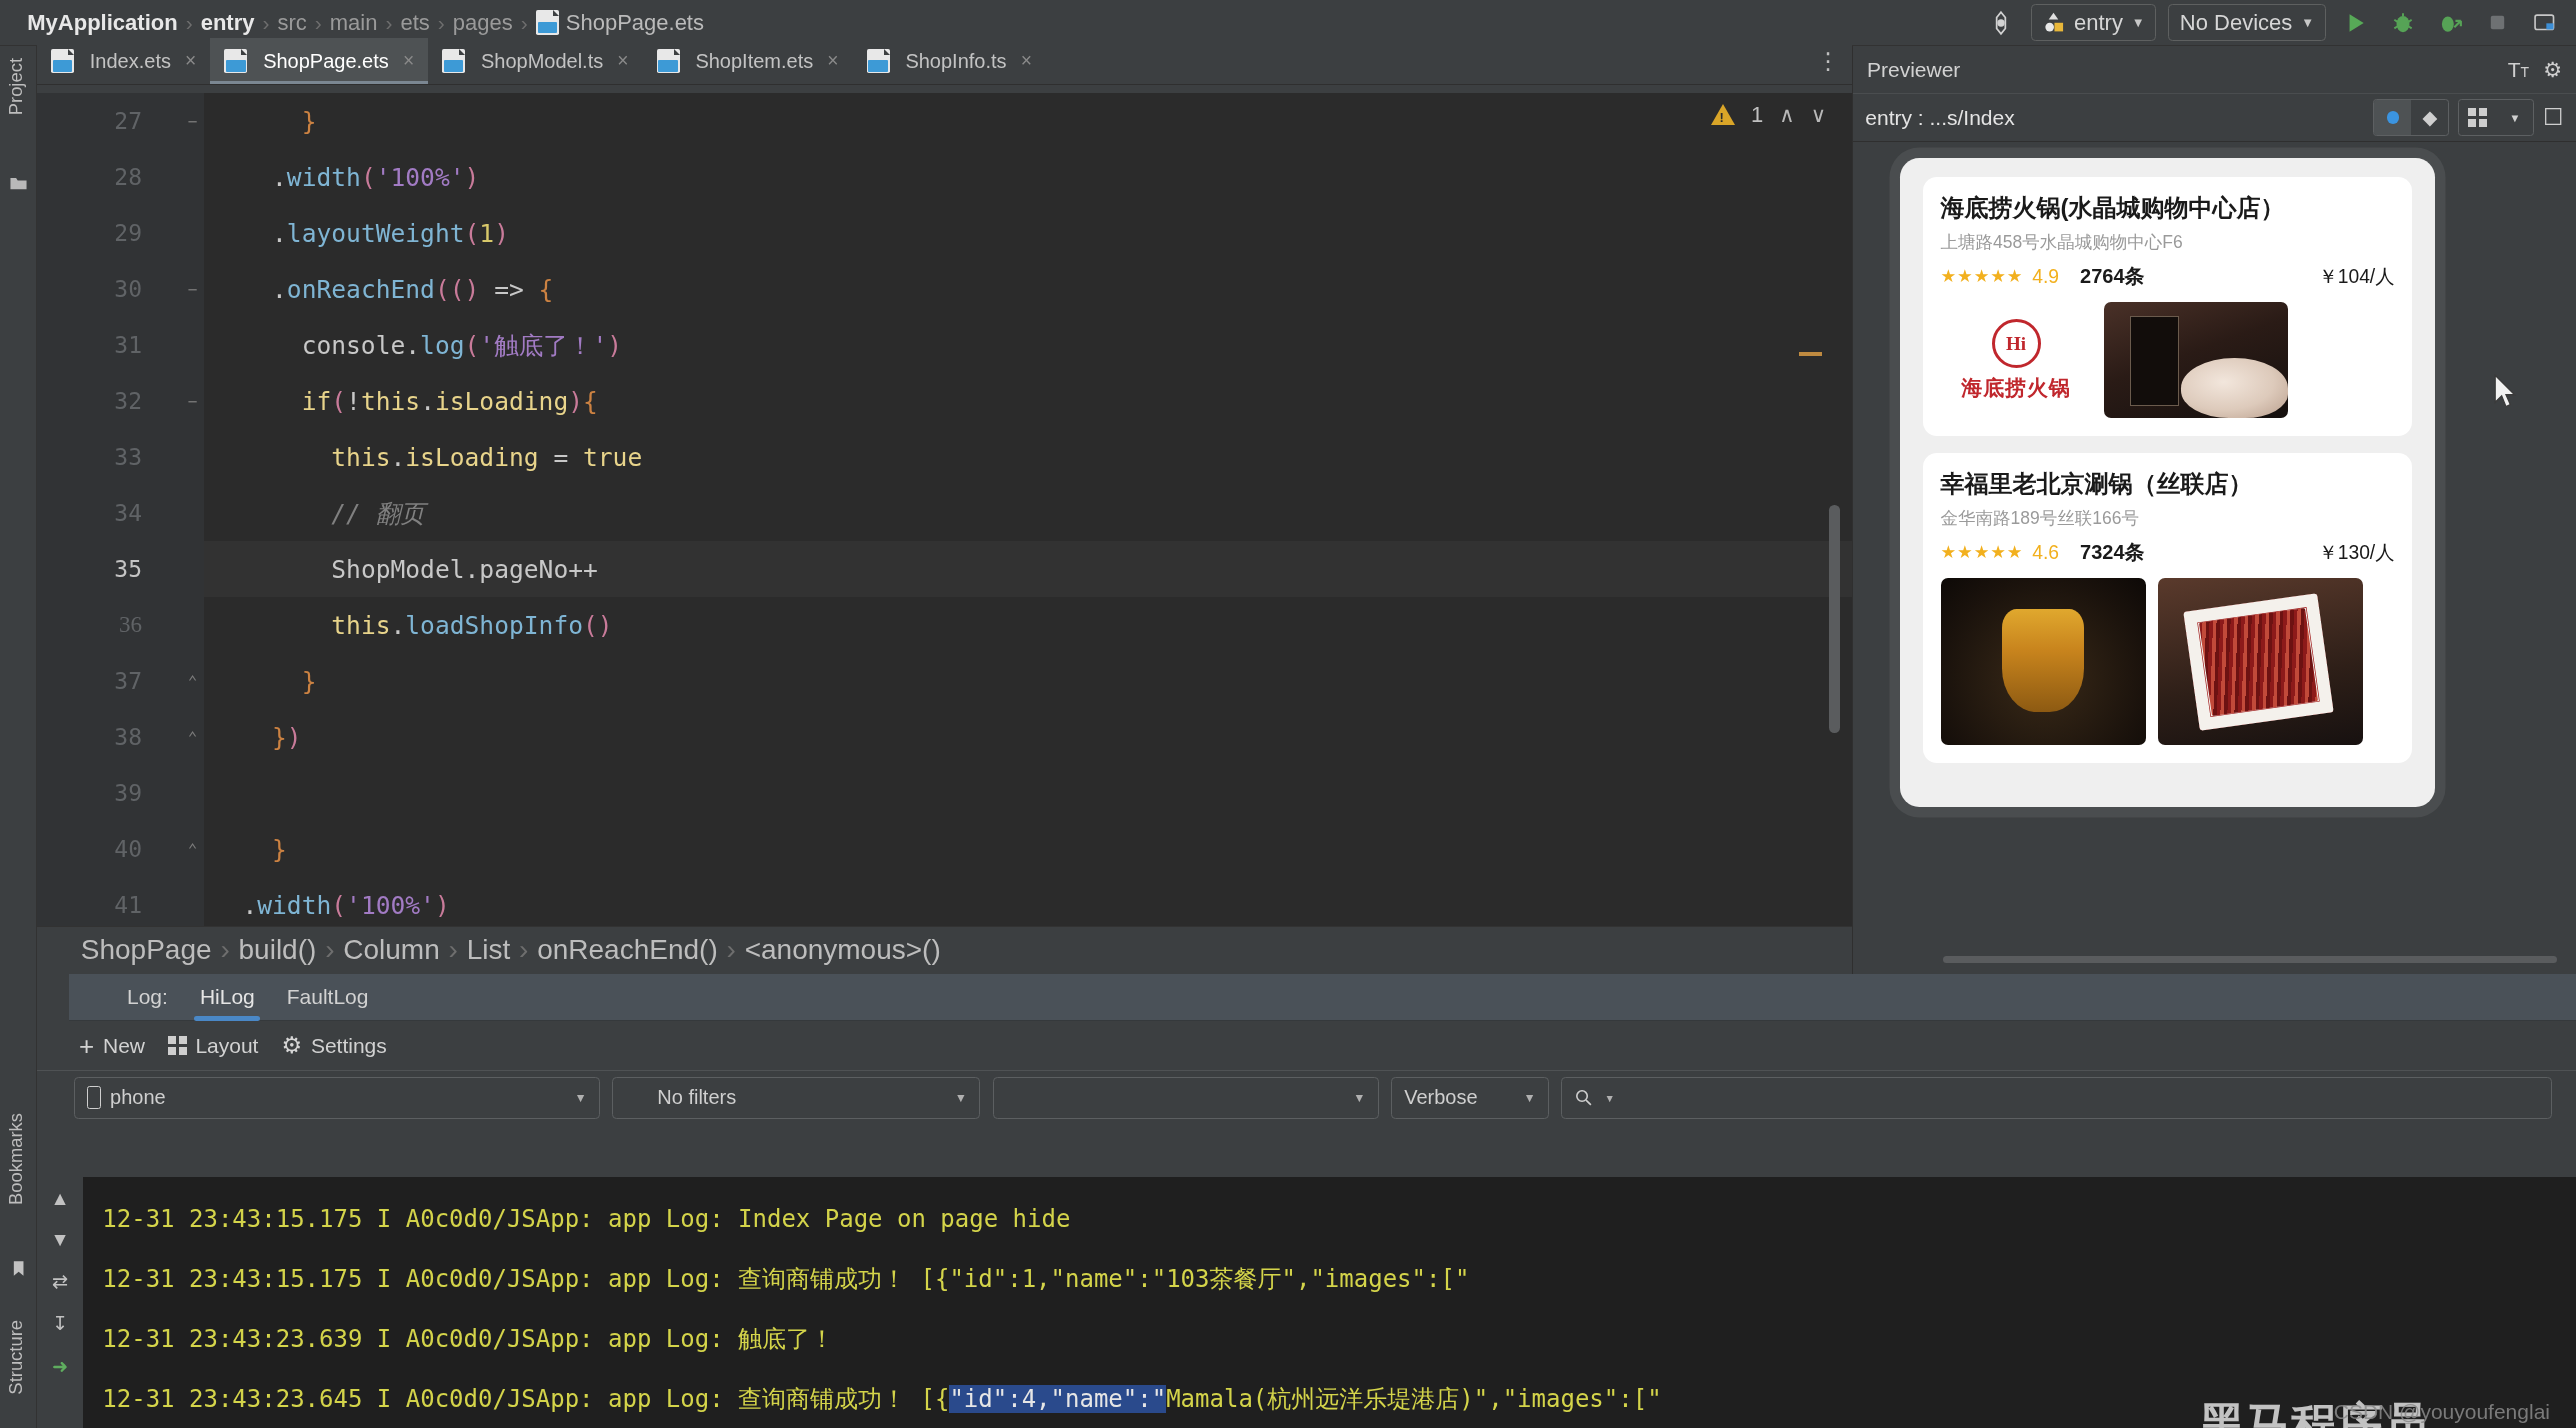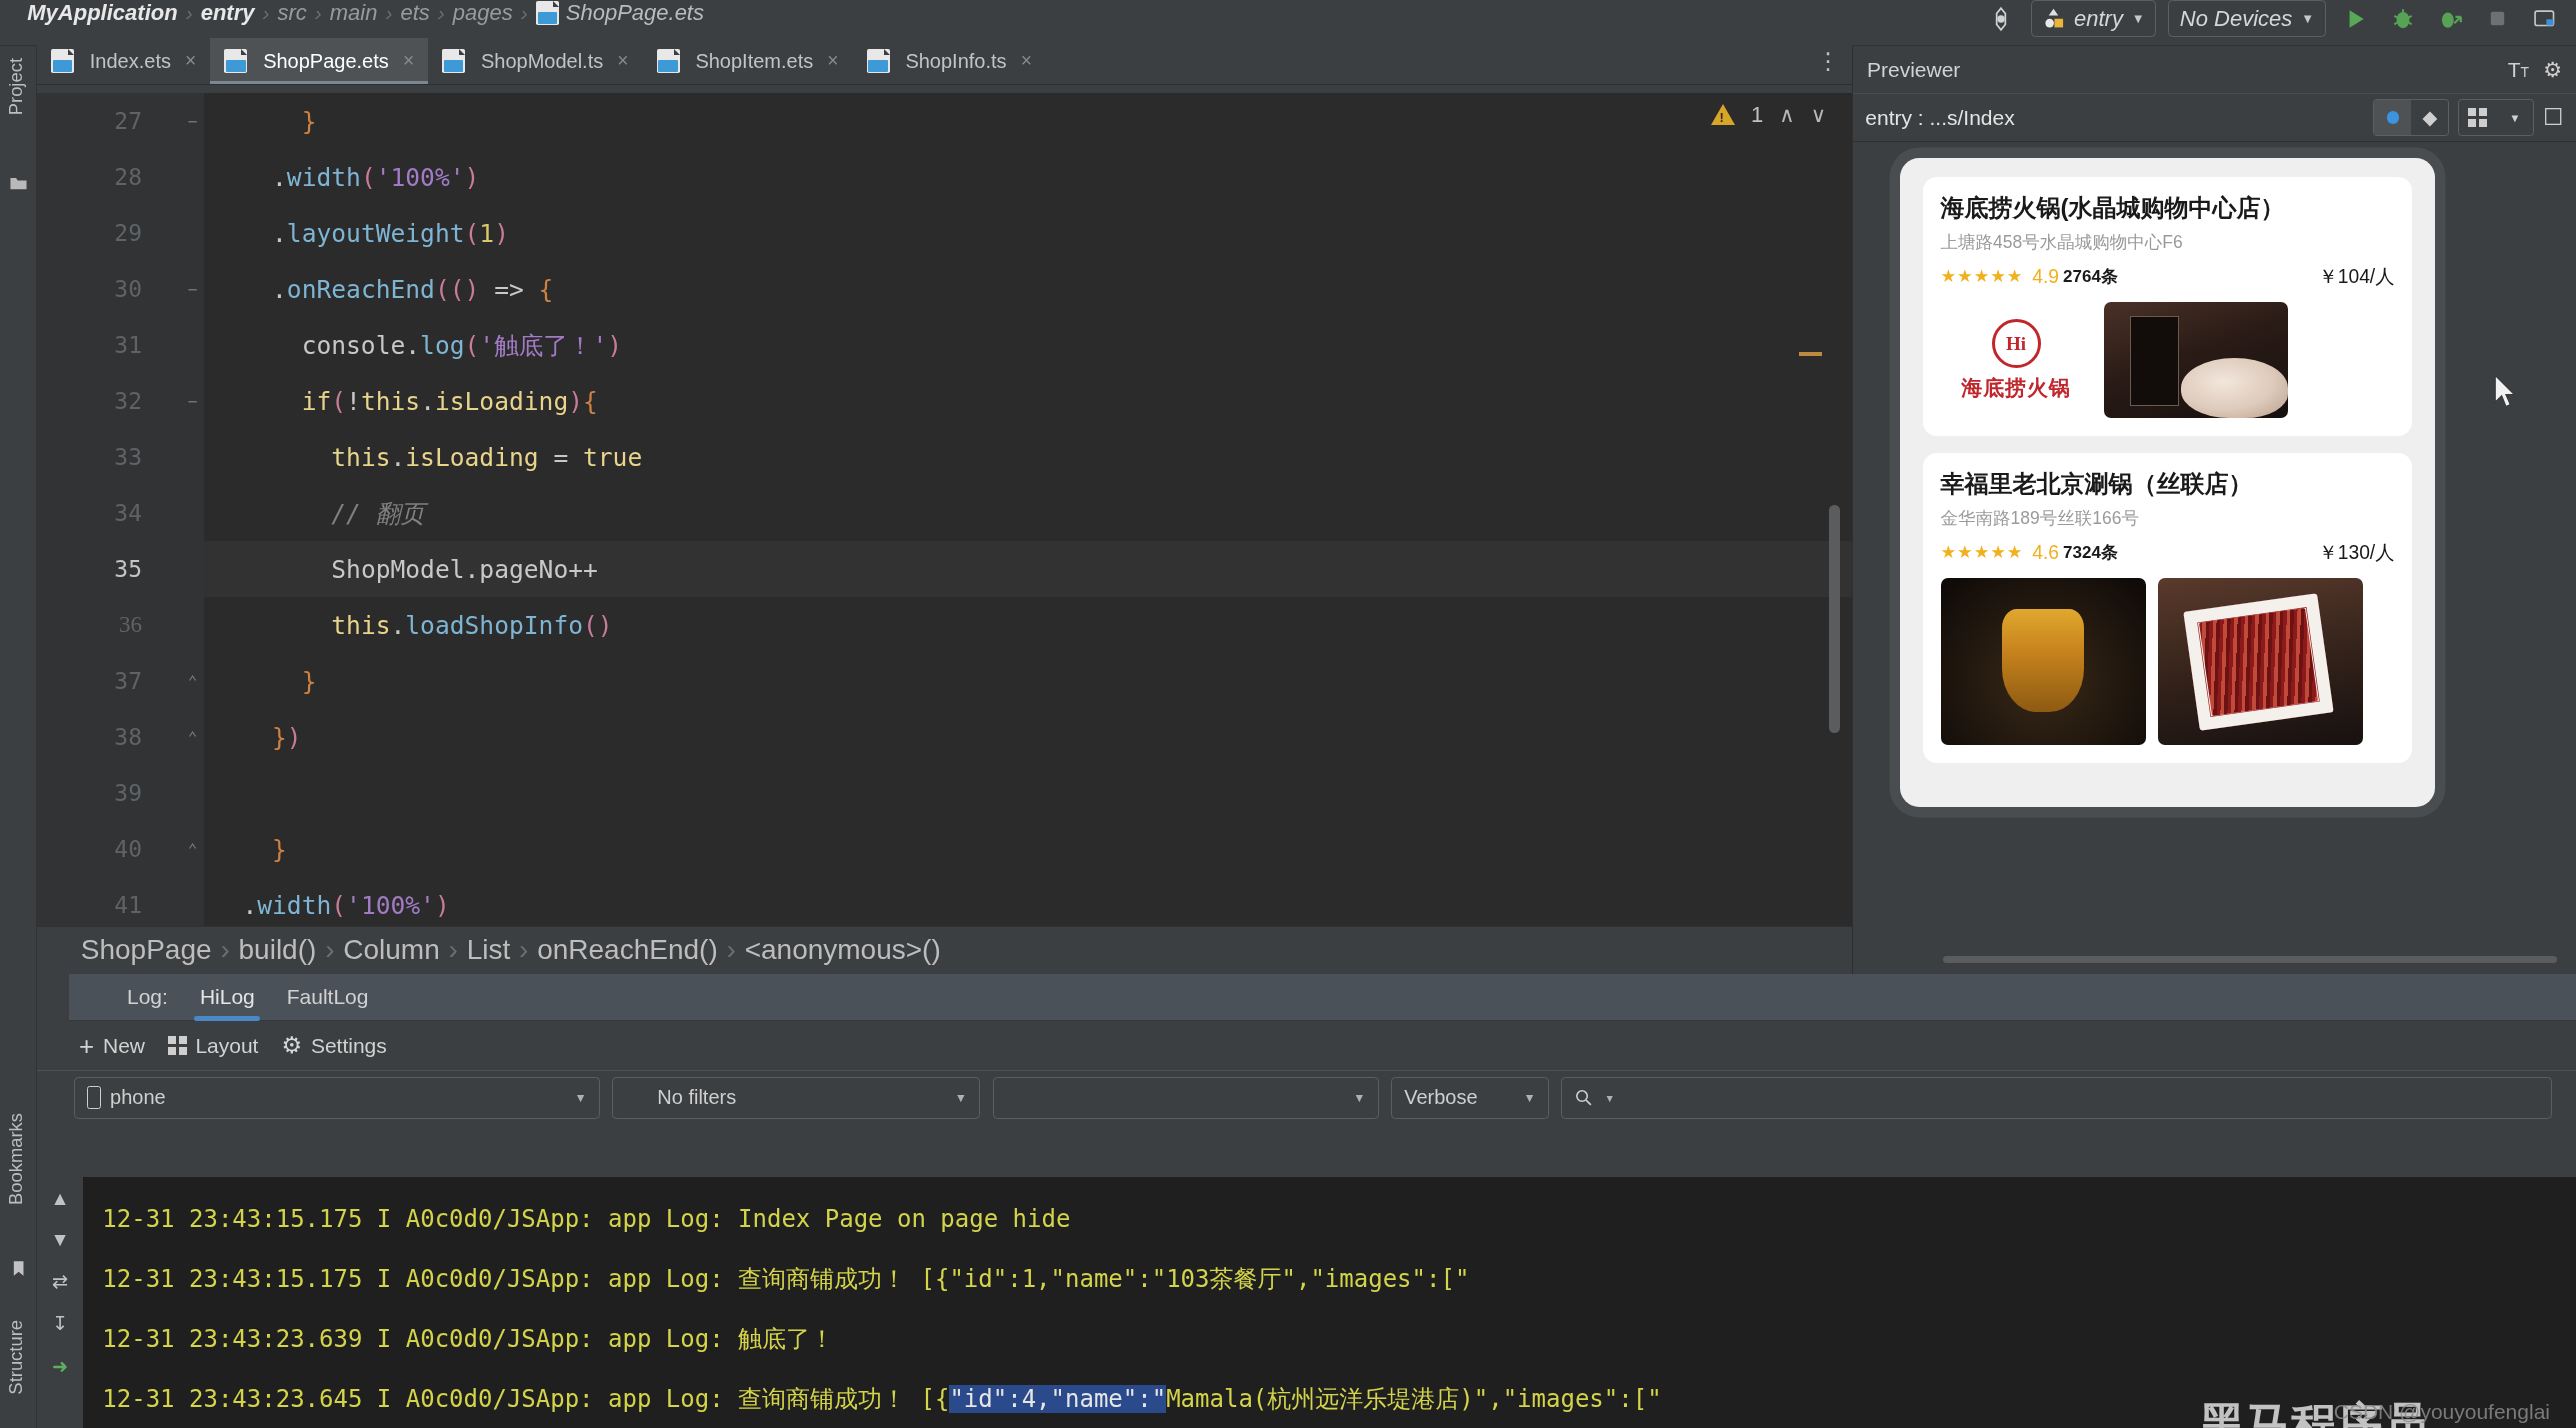--- a/index.html
+++ b/index.html
@@ -7,23 +7,22 @@
     width: 2576px; height: 1429px;
     background: #2b2b2b;
     font-family: "Liberation Sans", "DejaVu Sans", sans-serif;
     overflow: hidden;
   }
   .app { position: relative; width: 2576px; height: 1429px; background: #3c3f41; }
 
   
   .topbar {
     position: absolute; left: 0; top: 0; width: 2576px; height: 46px;
-    background: #3c3f41; display: flex; align-items: flex-start;
+    background: #3c3f41; display: flex; align-items: center;
     border-bottom: 0.9px solid #323232;
-    font-style: italic;
   }
   .breadcrumbs { display: flex; align-items: center; padding-left: 19.3px; gap: 0px; }
   .crumb { color: #bbbbbb; font-size: 22px; padding: 0 8px; white-space: nowrap; }
   .crumb.bold { color: #e8e8e8; font-weight: bold; }
   .crumb.dim { color: #9a9a9a; }
   .crumb-sep { color: #6e6e6e; font-size: 21px; }
   .ets-badge {
     display: inline-block; width: 23px; height: 24.6px; position: relative;
     background: #e8e8e8; border-radius: 1.8px; margin-right: 7px; vertical-align: -5.3px;
   }
@@ -204,21 +203,21 @@
   }
   .phone-inner { position:absolute; left:23px; top:19.3px; width:489px; height:612px; overflow:hidden; }
   .card {
     background: #ffffff; border-radius: 14px; padding: 16px 17.5px 17.5px 17.5px; margin-bottom: 17.5px;
   }
   .card-title { font-size: 24px; font-weight: bold; color: #1a1a1a; line-height: 1.25; }
   .card-addr { font-size: 17.5px; color: #9a9a9a; margin-top: 7px; }
   .card-meta { display:flex; align-items:center; margin-top: 8.8px; }
   .stars { color: #f2b01e; font-size: 17.5px; letter-spacing: 0.9px; }
   .score { color: #f2b01e; font-size: 19.3px; margin-left: 8.8px; }
-  .count { color: #1a1a1a; font-size: 17px; font-weight: bold; margin-left: 4px; }
+  .count { color: #1a1a1a; font-size: 20px; font-weight: bold; margin-left: 21px; }
   .price { margin-left: auto; color: #1a1a1a; font-size: 19.3px; }
   .imgs { display:flex; gap: 12.3px; margin-top: 12.3px; }
   .shot { width: 151px; height: 116px; border-radius: 7px; overflow:hidden; position:relative; }
   .shot.wide { width: 184px; }
   .logo-cell {
     width: 151px; height: 116px; display:flex; flex-direction:column;
     align-items:center; justify-content:center; gap:5.3px;
   }
   .hdl-circle {
     width: 49px; height: 49px; border-radius: 50%; border: 3.5px solid #c0272d;

